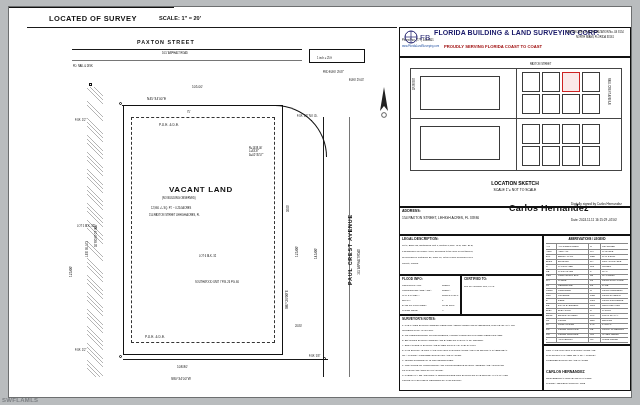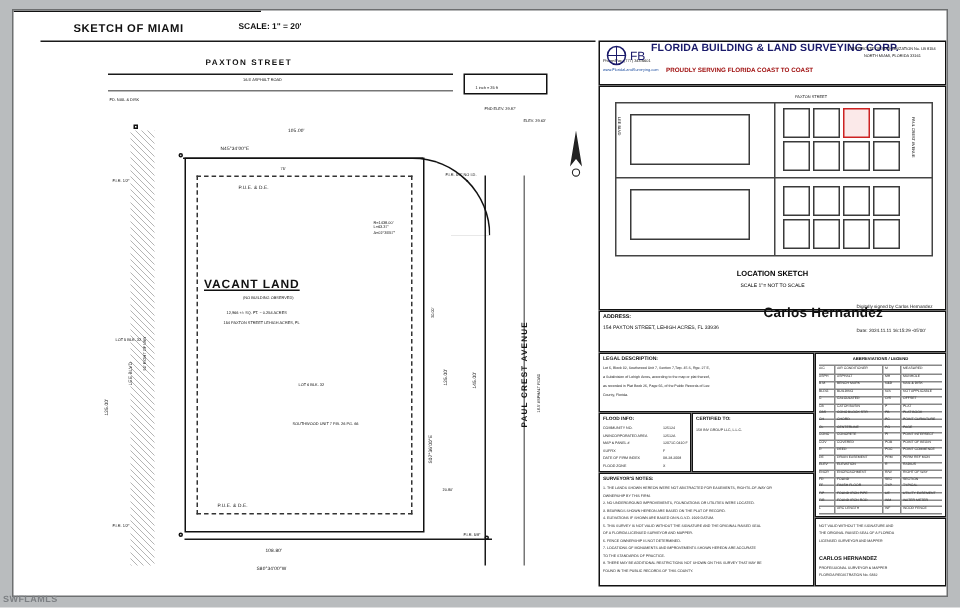--- a/index.html
+++ b/index.html
@@ -80,42 +80,42 @@
   .monsq { position:absolute; width:3px; height:3px; border:.8px solid #111; }
 
   
   .narrow { position:absolute; }
 </style>
 </head>
 <body>
 
 <div id="sheet">
 
-  <div class="txt" id="hdr-title">SKETCH OF MIAMI</div>
+  <div class="txt" id="hdr-title">LOCATED OF SURVEY</div>
   <div class="txt" id="hdr-scale">SCALE: 1" = 20'</div>
   <div id="hdr-rule"></div>
 
   <div id="draw">
 
     <div class="ln" style="left:0;top:0;width:370px;height:1px;"></div>
 
     <div class="txt md" style="left:110px; top:12px; font-weight:bold; letter-spacing:1px;">PAXTON STREET</div>
     <div class="txt xtiny" style="left:135px; top:25px;">16.5' ASPHALT ROAD</div>
     <div class="ln" style="left:45px; top:22px; width:230px; height:.7px;"></div>
     <div class="ln" style="left:45px; top:33px; width:230px; height:.7px; opacity:.6;"></div>
 
     <div class="txt tiny" style="left:120px; top:70px;">N45°34'00"E</div>
     <div class="txt tiny" style="left:165px; top:58px;">105.00'</div>
     <div class="ln" style="left:95px; top:78px; width:160px; height:.7px;"></div>
 
     <div class="parcel" style="left:96px; top:78px; width:160px; height:250px;"></div>
 
     <div style="position:absolute;left:104px;top:90px;width:144px;height:226px;border:.7px dashed #333;"></div>
 
-    <div class="txt" style="left:109px; top:158px; font-size:8px; font-weight:bold; letter-spacing:.6px;text-decoration:underline;">VACANT LAND</div>
+    <div class="txt" style="left:142px; top:158px; font-size:8px; font-weight:bold; letter-spacing:.6px;">VACANT LAND</div>
     <div class="txt xtiny" style="left:135px; top:170px;">(NO BUILDING OBSERVED)</div>
     <div class="txt xtiny" style="left:124px; top:180px;">12,966 +/- SQ. FT. ~ 0.254 ACRES</div>
     <div class="txt xtiny" style="left:122px; top:187px;">154 PAXTON STREET LEHIGH ACRES, FL</div>
 
     <div class="txt tiny" style="left:132px; top:96px;">P.U.E. &amp; D.E.</div>
     <div class="txt tiny" style="left:118px; top:308px;">P.U.E. &amp; D.E.</div>
 
     <div class="band" style="left:60px; top:60px; width:16px; height:290px;"></div>
     <div class="txt tiny rot90" style="left:58px; top:230px;">LEE BLVD</div>
     <div class="txt xtiny rot90" style="left:68px; top:220px;">50' RIGHT OF WAY</div>

